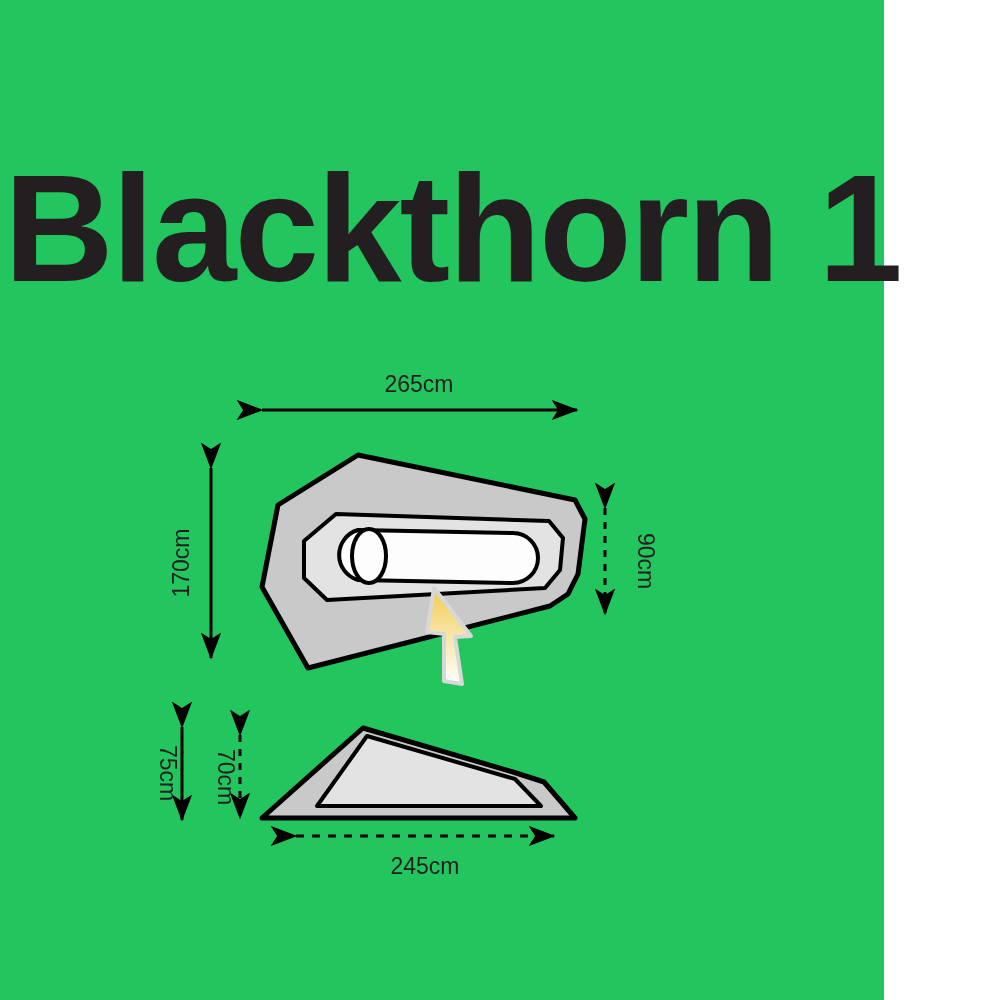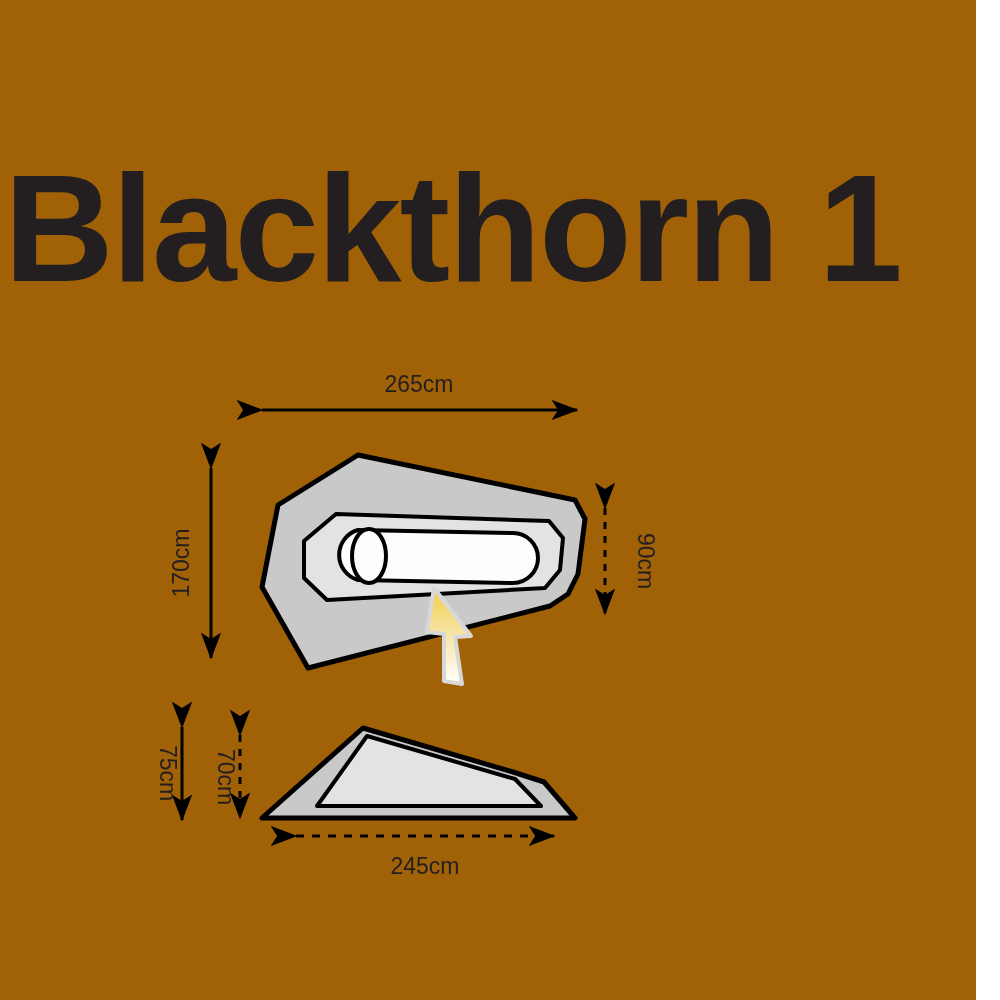--- a/index.html
+++ b/index.html
@@ -8,23 +8,23 @@
     background: #ffffff;
   }
   body {
     width: 1000px;
     height: 1000px;
     font-family: "Liberation Sans", sans-serif;
     overflow: hidden;
   }
   #canvas {
     position: relative;
-    width: 976px;
+    width: 884px;
     height: 1000px;
-    background: #a16207;
+    background: #22c55e;
   }
   #product-title {
     position: absolute;
     left: 4px;
     top: 148px;
     width: 990px;
     font-family: "Liberation Sans", sans-serif;
     font-weight: bold;
     font-size: 152px;
     line-height: 160px;

